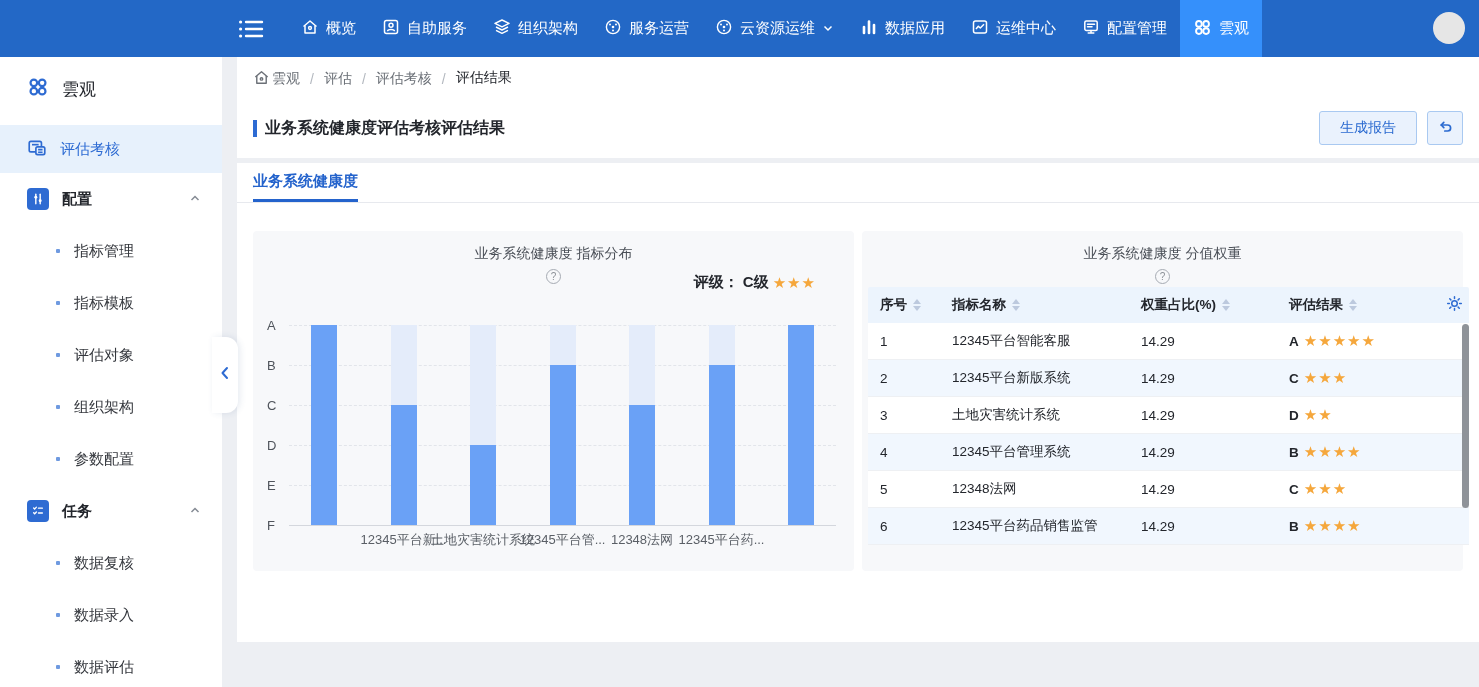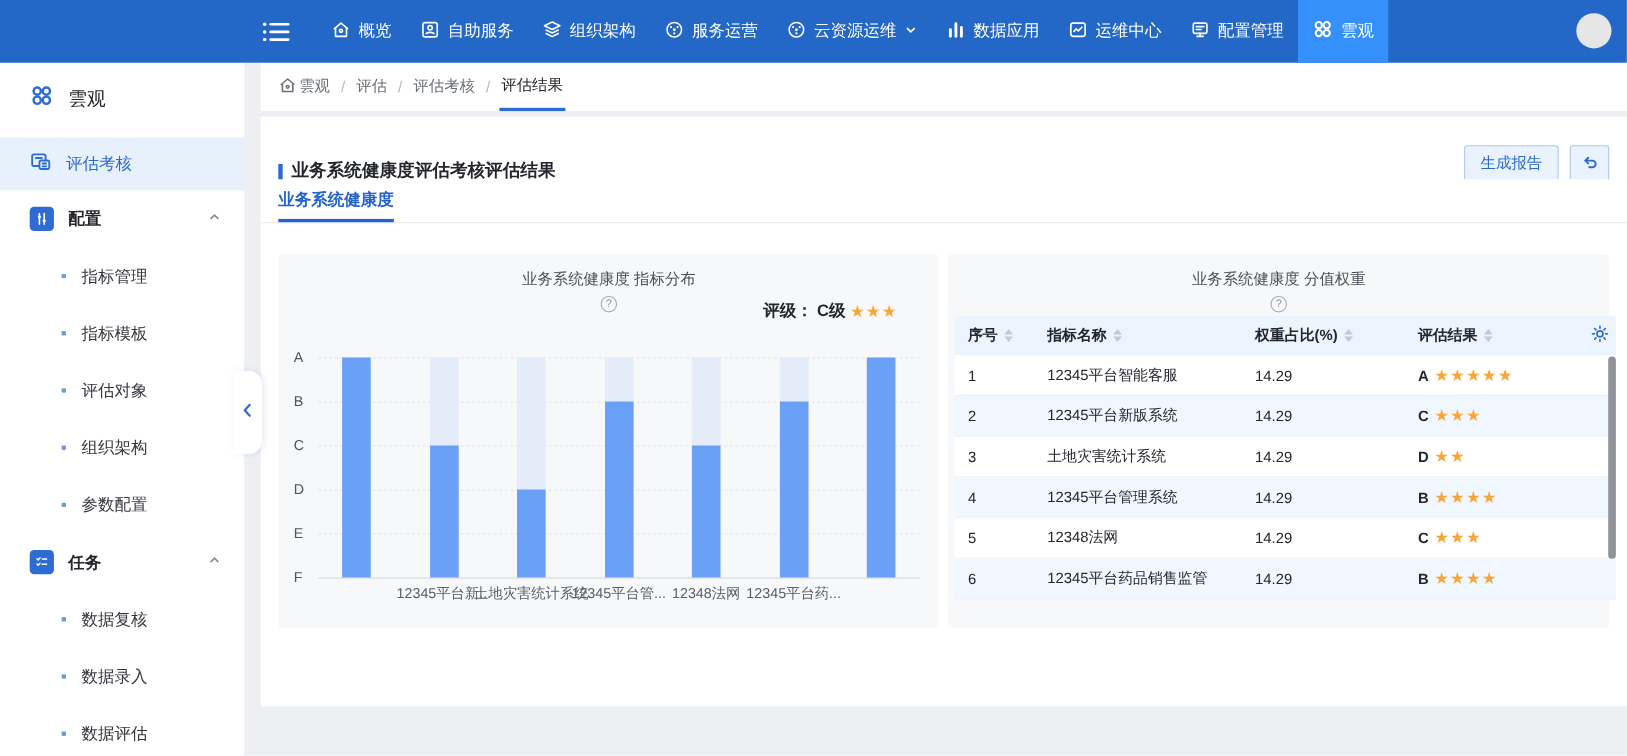--- a/index.html
+++ b/index.html
@@ -27,26 +27,26 @@
   .blue-chip { width:22px; height:22px; border-radius:4px; background:#2e6bd2; display:flex; align-items:center; justify-content:center; }
   .collapse-handle { position:absolute; left:212px; top:337px; width:26px; height:76px; background:#fff; border-radius:0 12px 12px 0; box-shadow:2px 0 6px rgba(60,90,140,.12); display:flex; align-items:center; justify-content:center; cursor:pointer; z-index:25; }
 
   
   .crumb-bar { position:absolute; top:57px; left:237px; right:0; height:44px; background:#fff; display:flex; align-items:stretch; padding-left:16px; font-size:14px; color:#6b7077; }
   .crumb-bar .seg { display:flex; align-items:center; gap:8px; }
   .crumb { display:flex; align-items:center; padding:0 2px; cursor:pointer; }
   .crumb-sep { color:#b3b8bf; padding:0 8px; display:flex; align-items:center; }
   .crumb.last { color:#23262c; border-bottom:3px solid #2d6bd3; cursor:default; }
 
-  .title-card { position:absolute; top:106px; left:237px; right:0; height:60px; background:#fff; display:flex; align-items:flex-end; padding:0 16px; }
+  .title-card { position:absolute; top:98px; left:237px; right:0; height:60px; background:#fff; display:flex; align-items:center; padding:0 16px; }
   .title-mark { width:4px; height:17px; background:#2d6bd3; margin-right:8px; }
   .page-title { font-size:16px; font-weight:bold; }
   .title-actions { margin-left:auto; display:flex; gap:10px; }
   .btn { height:34px; background:#eaf2fd; border:1px solid #a9c9f1; border-radius:3px; color:#2a6ad0; font-size:14px; display:flex; align-items:center; justify-content:center; cursor:pointer; }
-  .btn.text { padding:0 14px;font-family:Liberation Serif, serif; }
+  .btn.text { padding:0 20px;font-family:Liberation Serif, serif; }
   .btn.icon-only { width:36px; }
 
   .main-card { position:absolute; top:163px; left:237px; right:0; height:479px; background:#fff; }
   .tab-row { height:40px; border-bottom:1px solid #e7e9ee; display:flex; padding-left:16px; }
   .tab { align-self:stretch; display:flex; align-items:center; font-size:15px; font-weight:bold; color:#2463cc; border-bottom:3px solid #2463cc; cursor:pointer; }
 
   .panels { display:flex; gap:8px; margin:28px 16px 0 16px; }
   .panel { flex:1; height:340px; background:#f7f8fa; border-radius:4px; position:relative; }
   .panel-title { position:absolute; top:14px; left:0; right:0; text-align:center; font-size:14px; color:#4a4f57; display:flex; justify-content:center; align-items:center; gap:6px;flex-direction:column; }
   .qmark { width:15px; height:15px; border:1px solid #a6abb3; border-radius:50%; color:#8b9097; font-size:10px; display:inline-flex; align-items:center; justify-content:center; }

